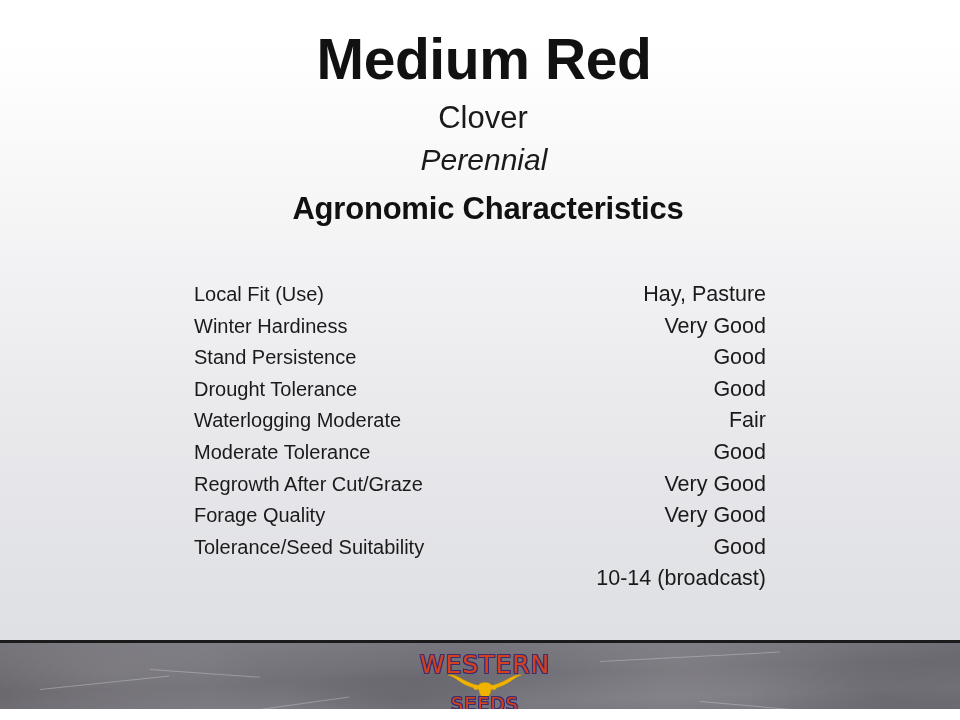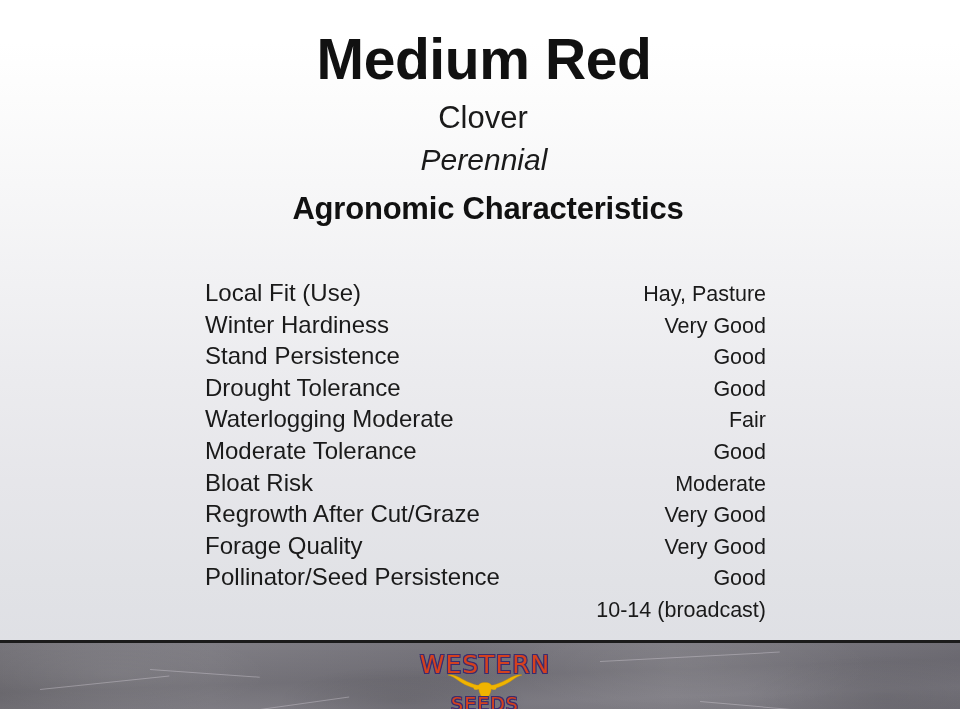--- a/index.html
+++ b/index.html
@@ -107,25 +107,24 @@
 
   .char-row {
     display: flex;
     justify-content: space-between;
     align-items: baseline;
     height: 31.6px;
     line-height: 31.6px;
   }
 
   .char-label {
-    font-size: 24px;
+    font-size: 20px;
     color: #1a1a1a;
     white-space: nowrap;
     text-align: left;
-    margin-left: 11px;
   }
 
   .char-value {
     font-size: 21.5px;
     color: #1a1a1a;
     white-space: nowrap;
     margin-top: 43px;
   }
 
   .char-row.continuation .char-label {
@@ -244,33 +243,29 @@
       </div>
       <div class="char-row">
         <div class="char-label">Waterlogging Moderate</div>
         <div class="char-value">Fair</div>
       </div>
       <div class="char-row">
         <div class="char-label">Moderate Tolerance</div>
         <div class="char-value">Good</div>
       </div>
       <div class="char-row">
-        <div class="char-label">Bloat Risk</div>
-        <div class="char-value">Moderate</div>
-      </div>
-      <div class="char-row">
         <div class="char-label">Regrowth After Cut/Graze</div>
         <div class="char-value">Very Good</div>
       </div>
       <div class="char-row">
         <div class="char-label">Forage Quality</div>
         <div class="char-value">Very Good</div>
       </div>
       <div class="char-row">
-        <div class="char-label">Pollinator/Seed Persistence</div>
+        <div class="char-label">Tolerance/Seed Suitability</div>
         <div class="char-value">Good</div>
       </div>
       <div class="char-row continuation">
         <div class="char-label"></div>
         <div class="char-value">10-14 (broadcast)</div>
       </div>
     </div>
 
   <div id="footer-band">
 

